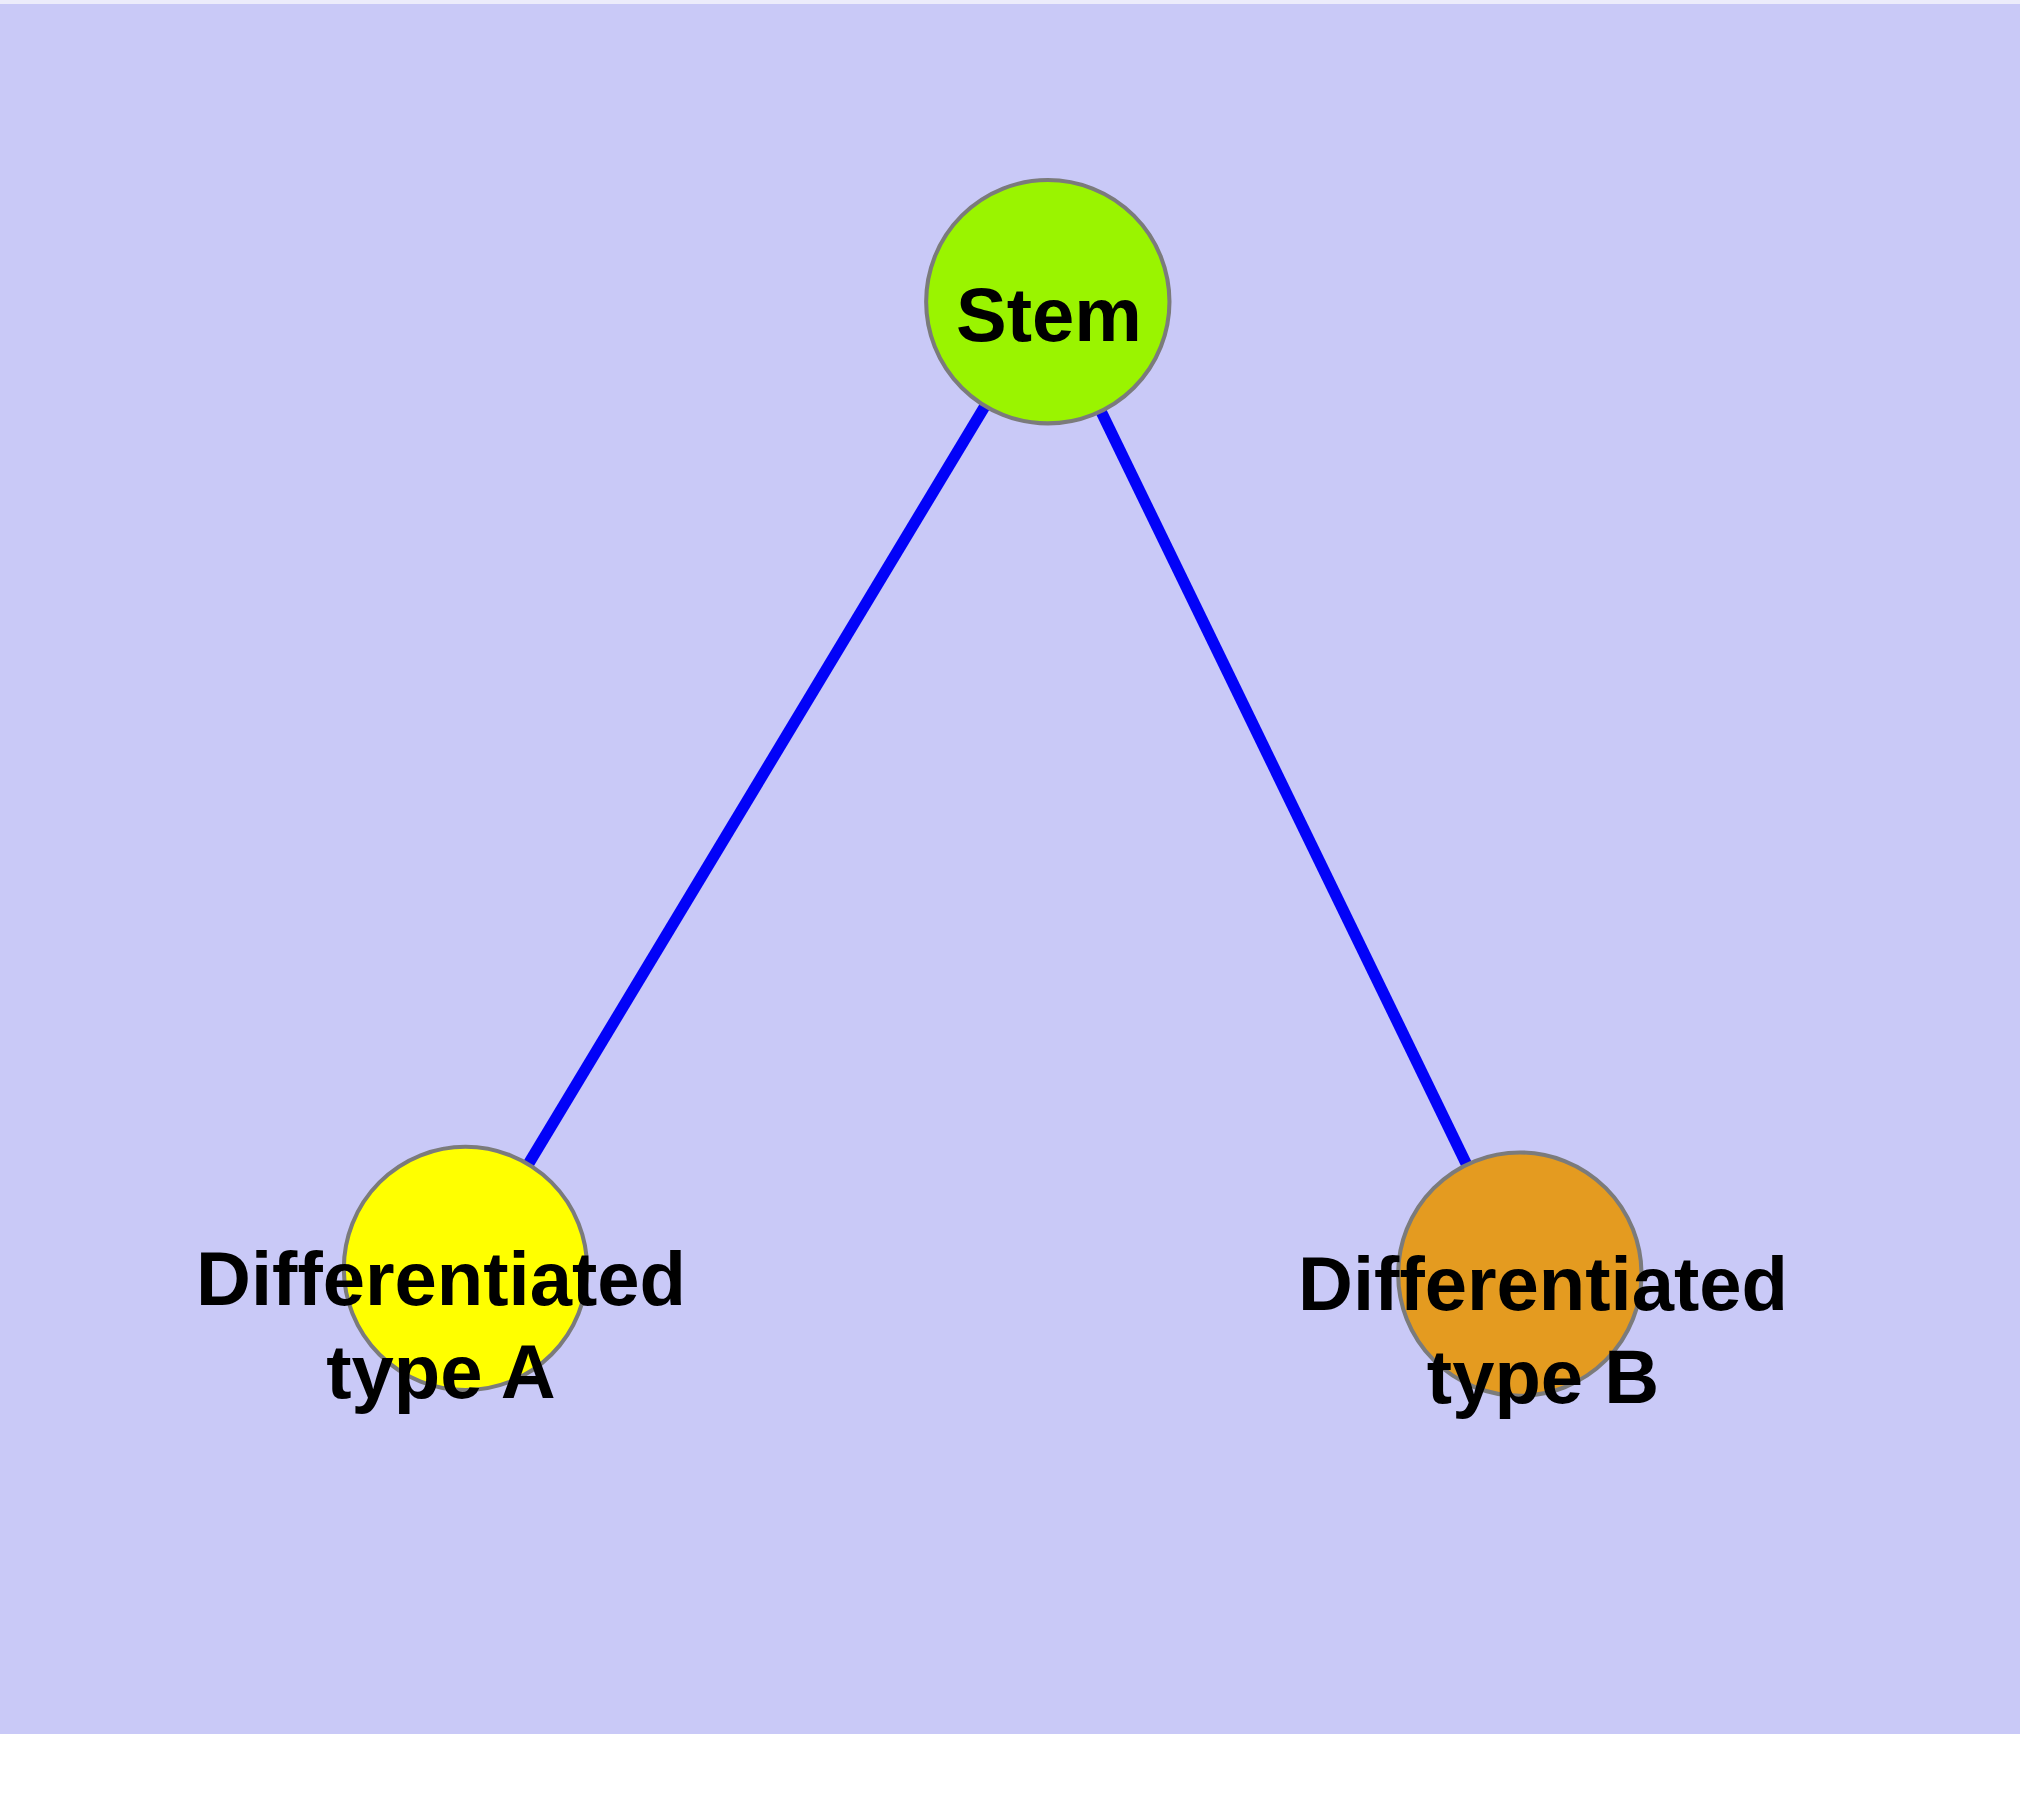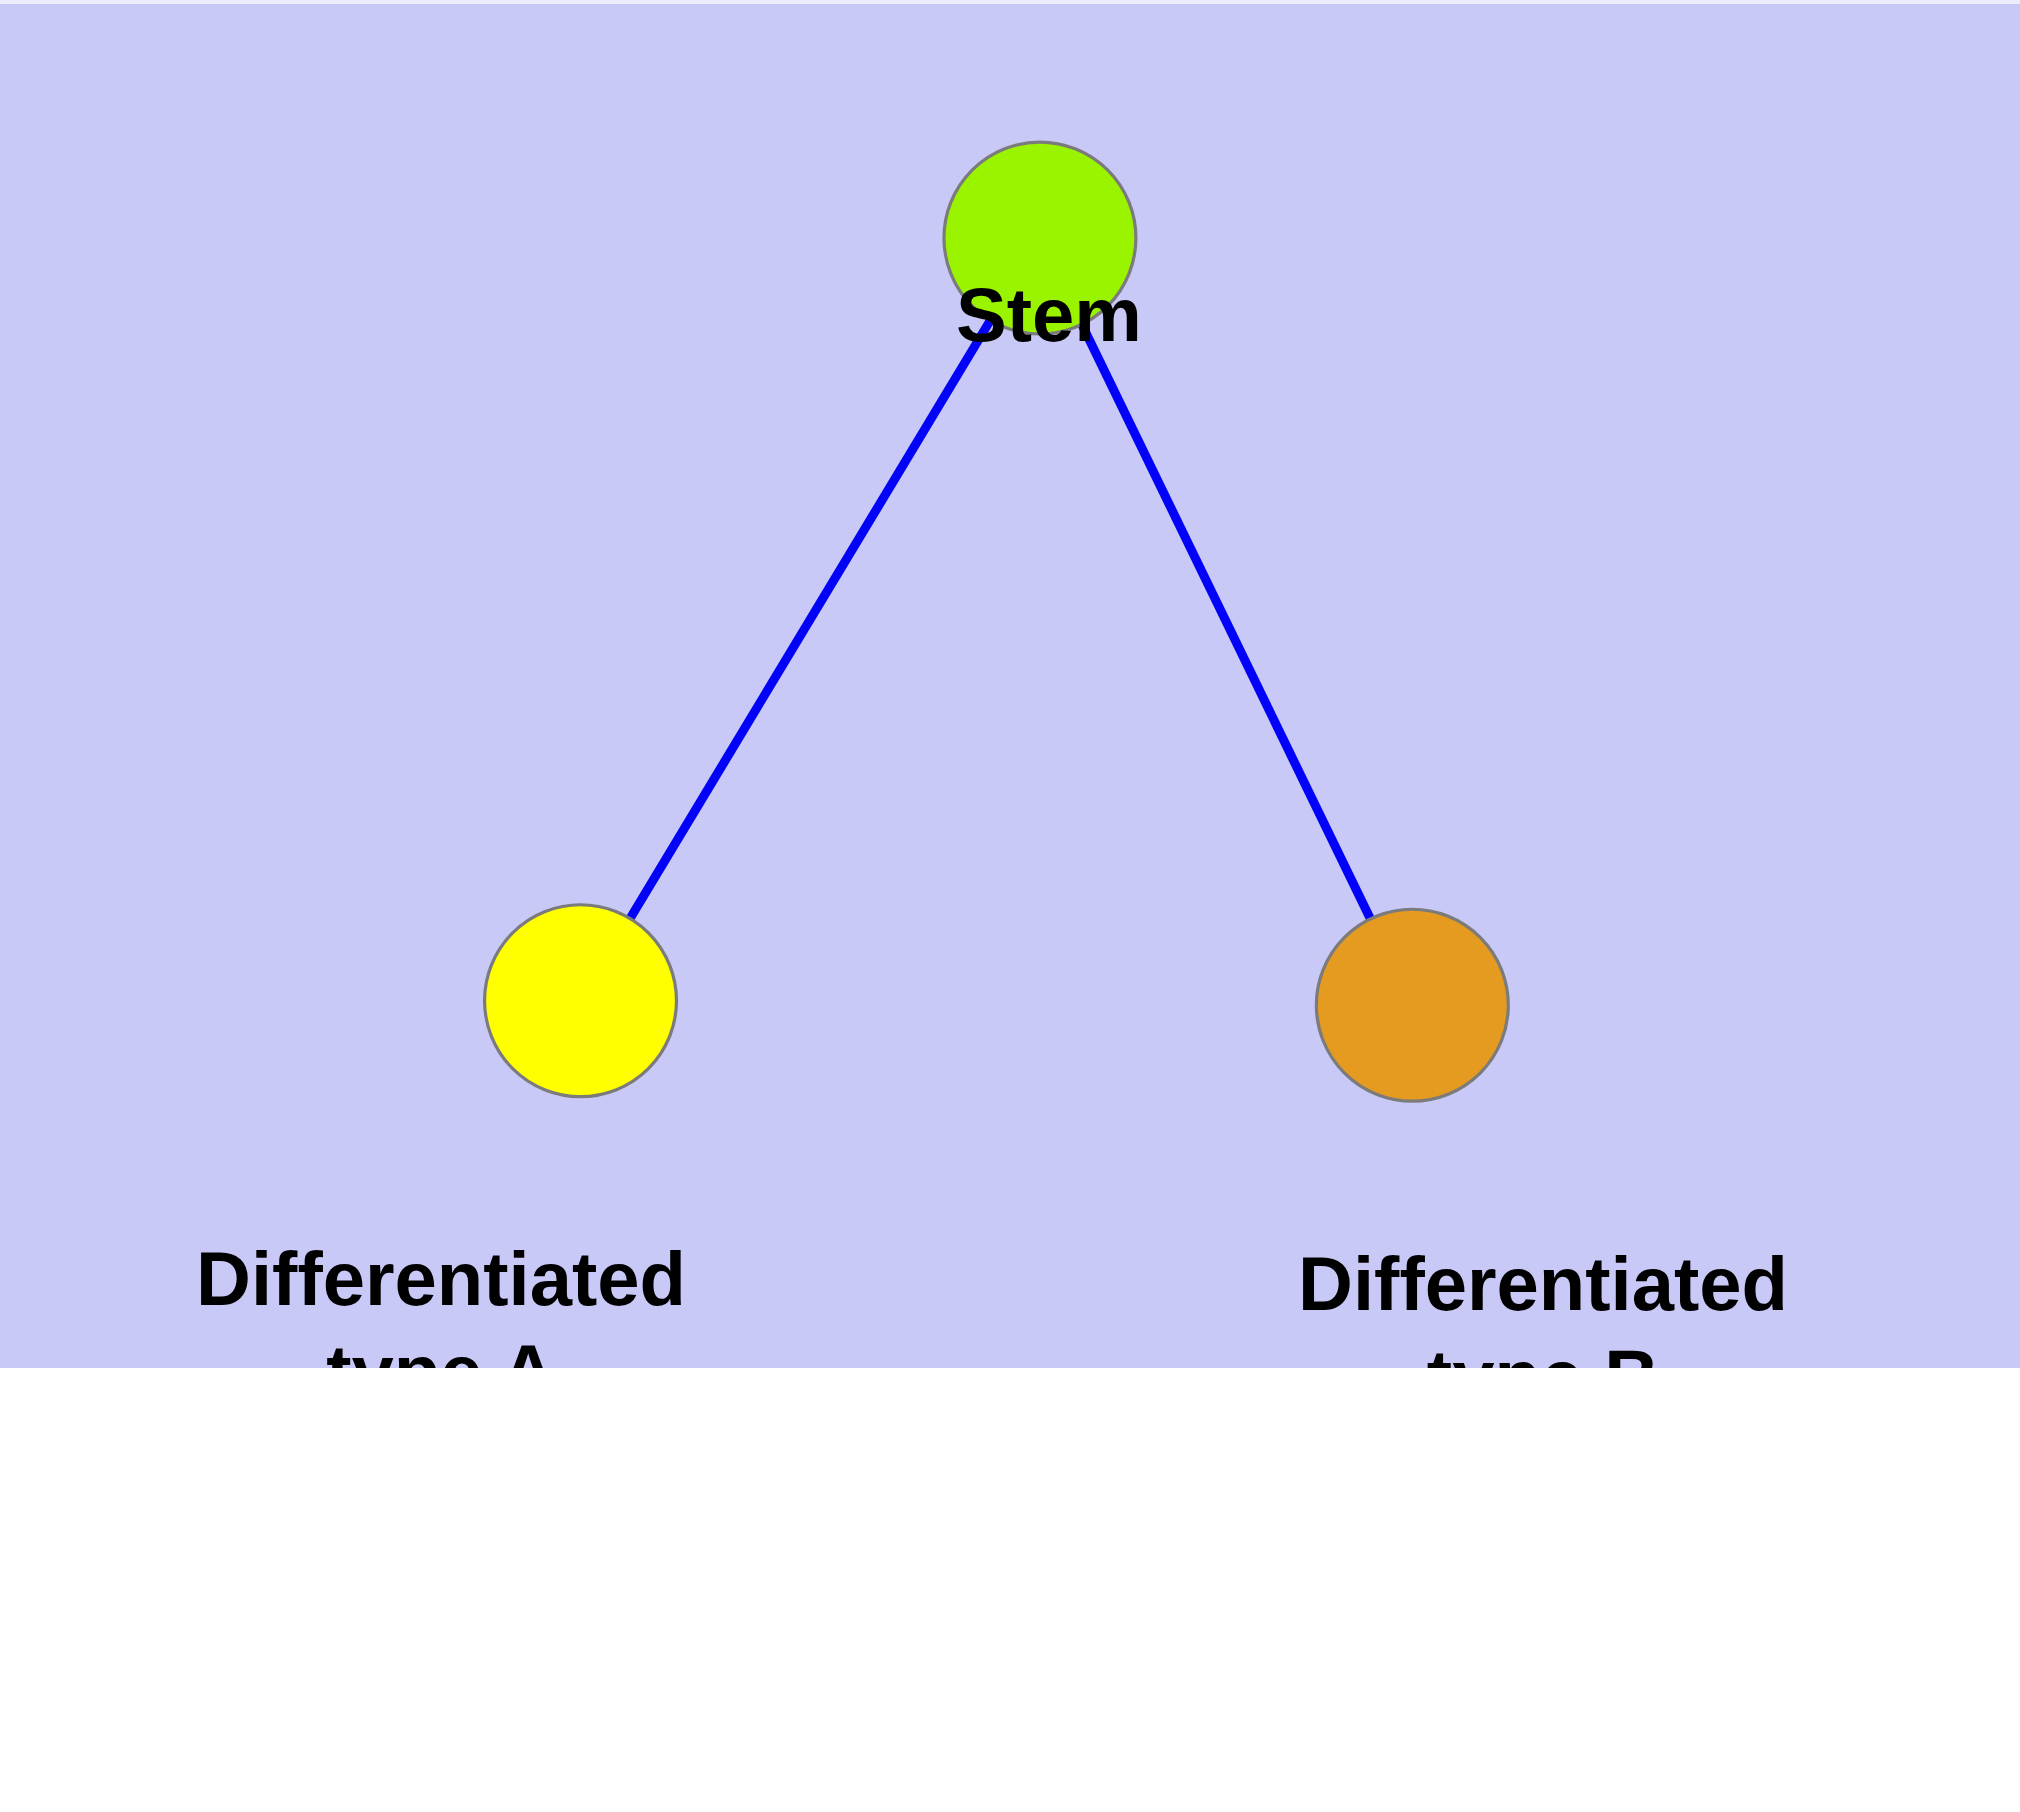--- a/index.html
+++ b/index.html
@@ -3,21 +3,21 @@
 <meta charset="utf-8">
 <style>
   html, body {
     margin: 0;
     padding: 0;
     background: #ffffff;
   }
   .canvas {
     position: relative;
     width: 2021px;
-    height: 1368px;
+    height: 1734px;
     background: #C9C9F7;
     overflow: hidden;
     font-family: "Liberation Sans", sans-serif;
   }
   .top-strip {
     position: absolute;
     top: 0;
     left: 0;
     right: 0;
     height: 4.2px;

